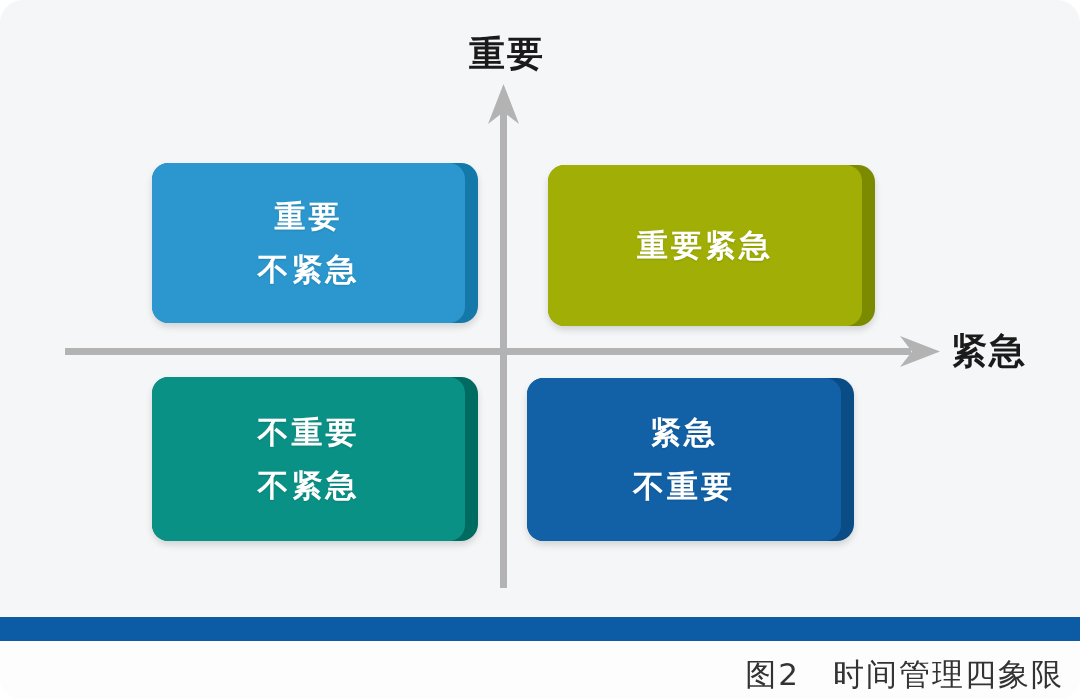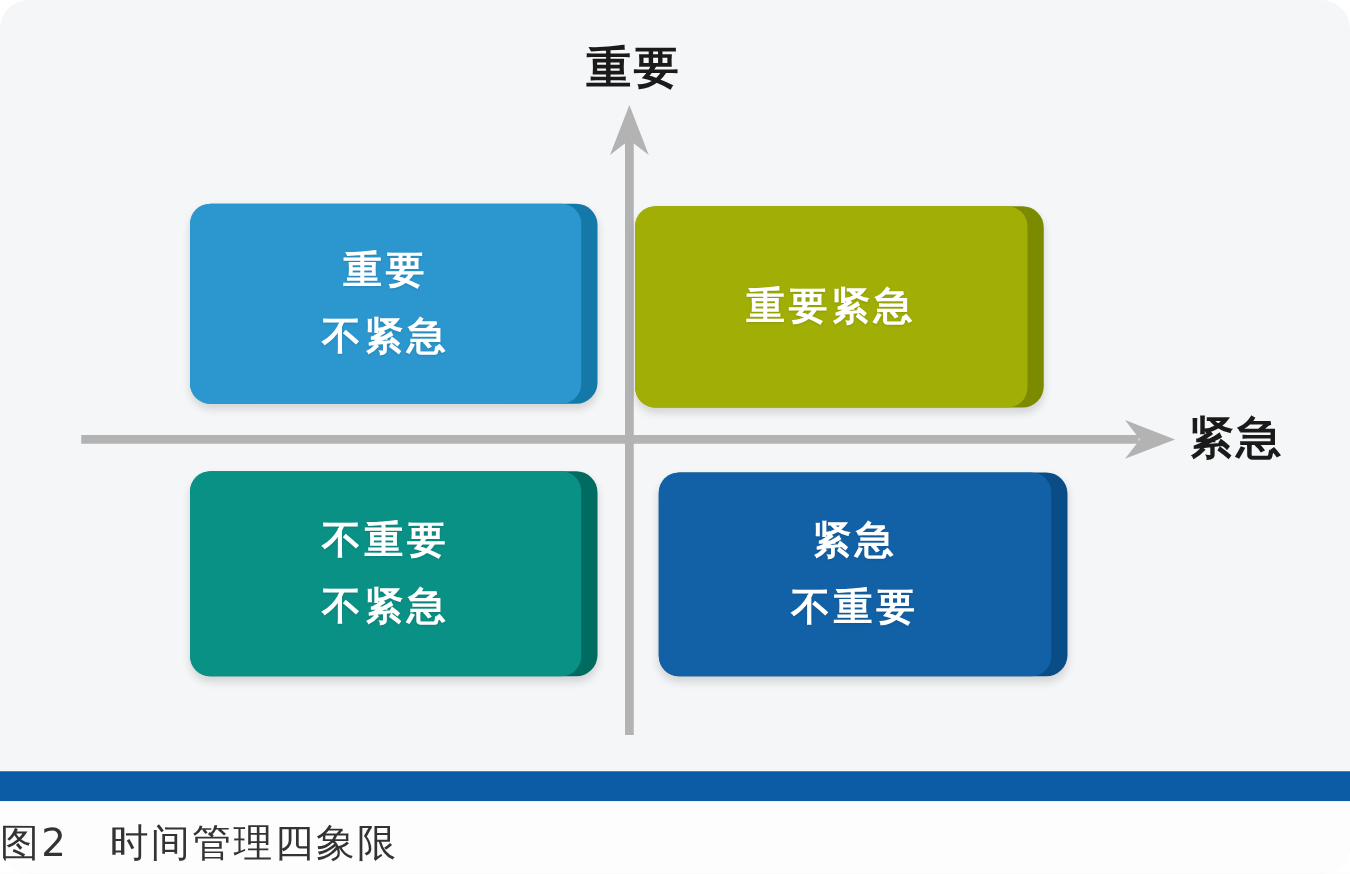--- a/index.html
+++ b/index.html
@@ -63,41 +63,41 @@
     color: #ffffff;
     font-size: 31px;
     font-weight: bold;
     letter-spacing: 3px;
     line-height: 1.72;
     text-shadow: 0 1px 2px rgba(0,0,0,0.12);
   }
   .quad-label .line { display: block; }
 
   .q-tl { left: 152px; top: 163px; width: 326px; height: 160px; }
-  .q-tr { left: 508px; top: 165px; width: 327px; height: 161px; }
+  .q-tr { left: 548px; top: 165px; width: 327px; height: 161px; }
   .q-bl { left: 152px; top: 377px; width: 326px; height: 164px; }
   .q-br { left: 527px; top: 378px; width: 327px; height: 163px; }
 
   
   .divider-bar {
     position: absolute;
     left: 0; top: 617px;
     width: 1080px; height: 24px;
   }
   .footer-strip {
     position: absolute;
     left: 0; top: 641px;
     width: 1080px; height: 58px;
     background: #fdfdfe;
   }
   .caption {
     position: absolute;
     left: 0; top: 654px;
     width: 1064px;
-    text-align: left;
+    text-align: right;
     font-size: 31px;
     font-weight: 500;
     color: #333333;
     letter-spacing: 2px;
   }
 </style>
 </head>
 <body>
 
 <div class="stage">

